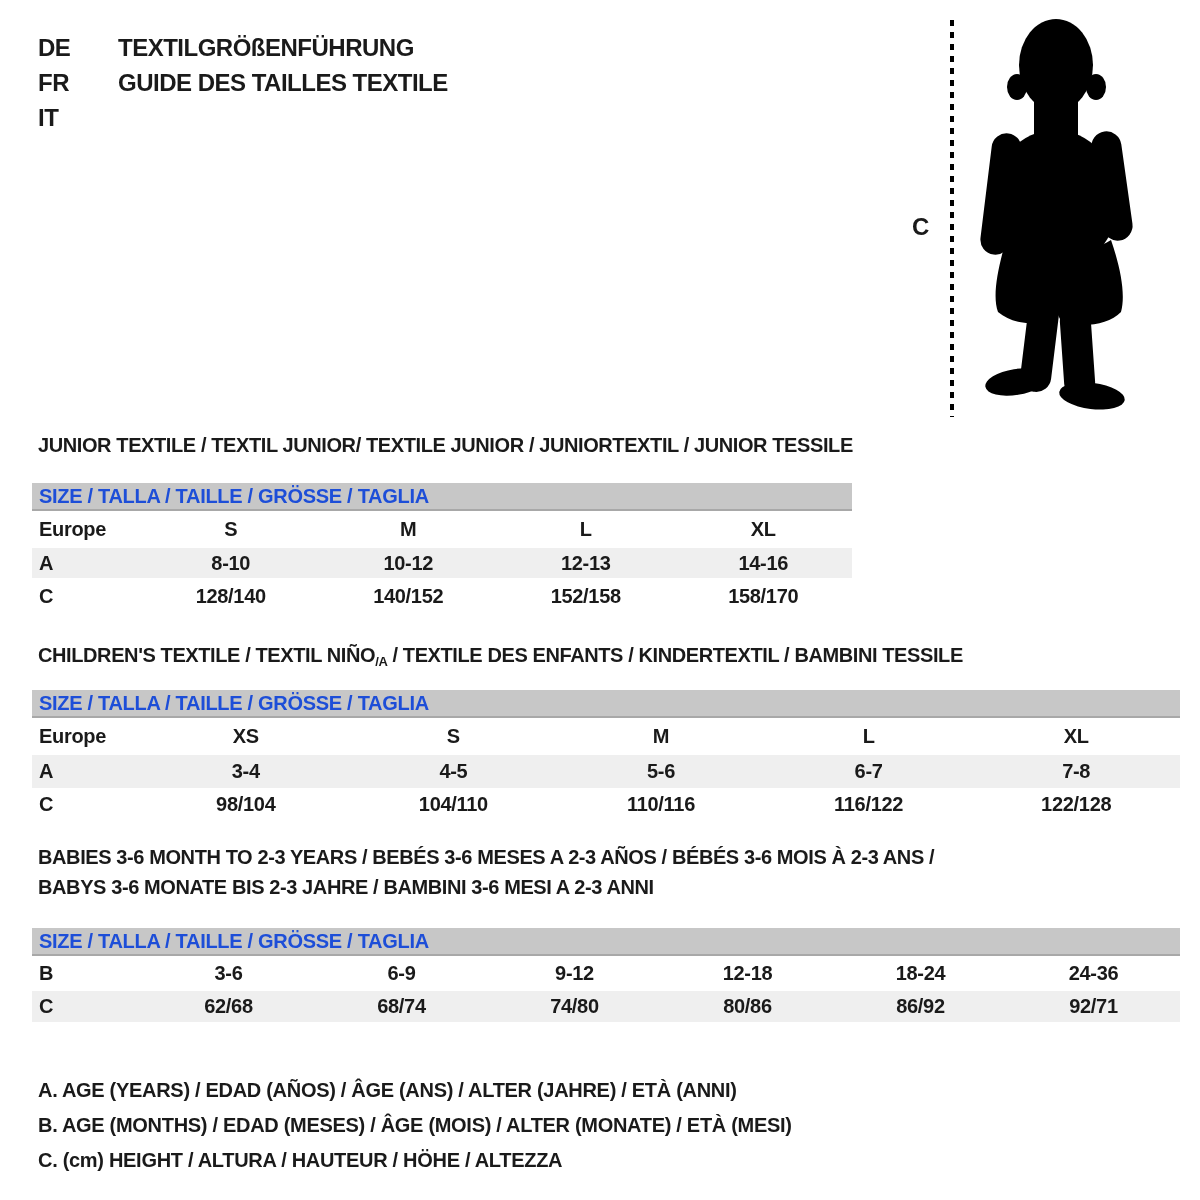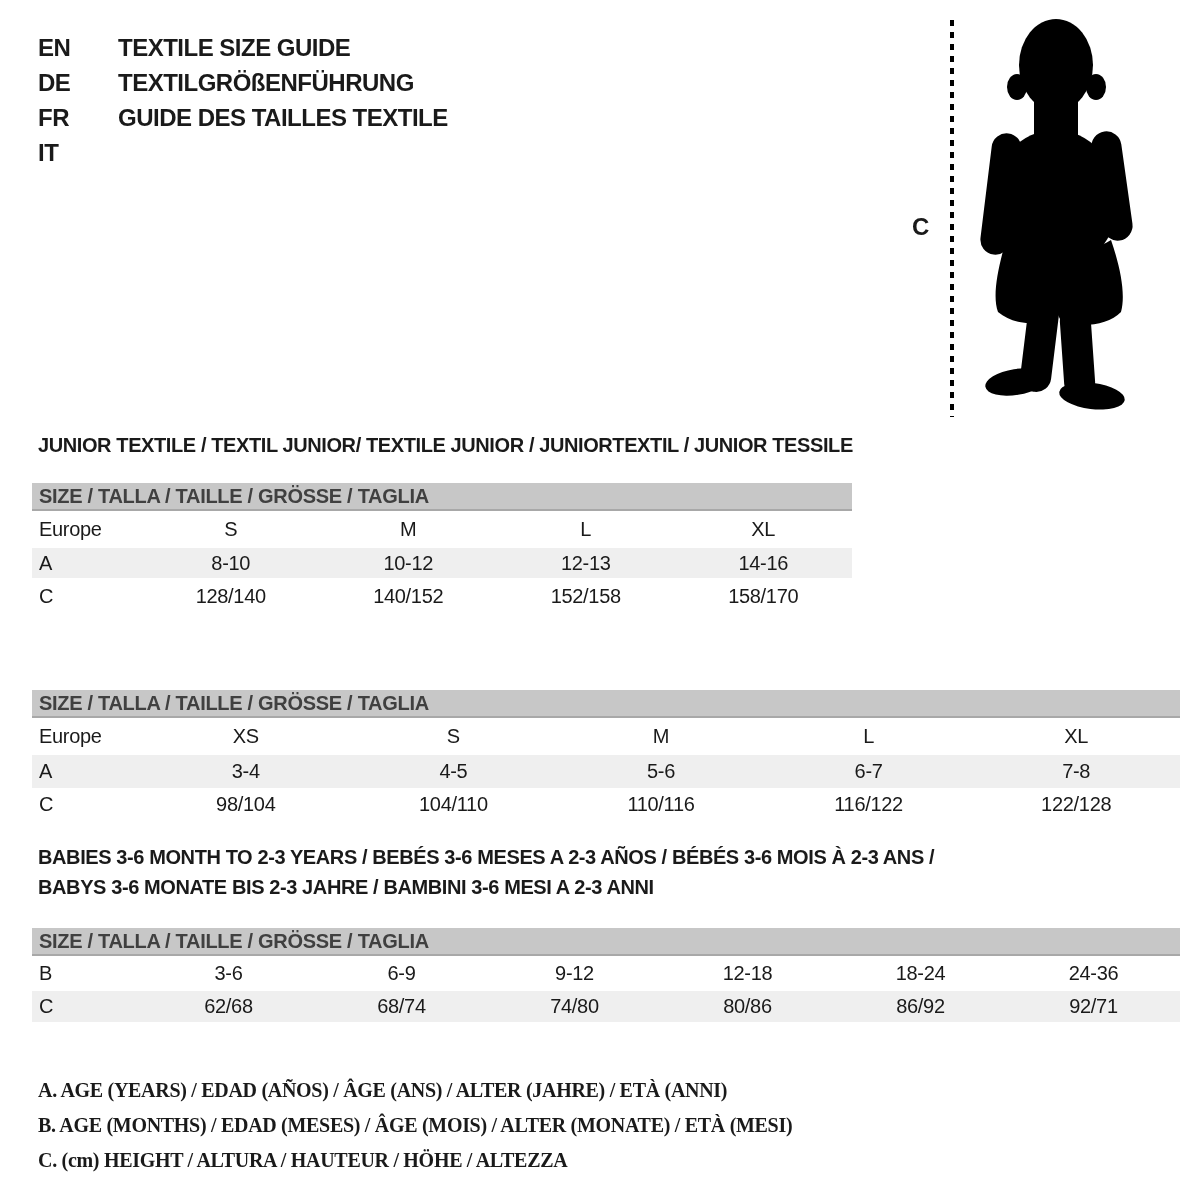--- a/index.html
+++ b/index.html
@@ -27,47 +27,43 @@
   .sec-title { position:absolute; left:38px; font-size:20px; font-weight:bold;
                letter-spacing:-0.4px; white-space:nowrap; }
   .sub-a { font-size:13px; vertical-align:-4px; font-weight:bold; }
 
   
   .size-table { position:absolute; left:32px; }
   .w-junior { width:820px; }
   .w-full   { width:1148px; }
   .size-bar { background:#c7c7c7; border-bottom:2px solid #a8a8a8; height:28px;
               display:flex; align-items:center; padding-left:7px; box-sizing:border-box;
-              font-size:20px; font-weight:bold; color:#404040; letter-spacing:-0.3px; }
-  .trow { display:grid; align-items:center; font-size:20px; font-weight:normal;
+              font-size:20px; font-weight:bold; color:#1d4ed8; letter-spacing:-0.3px; }
+  .trow { display:grid; align-items:center; font-size:20px; font-weight:bold;
           letter-spacing:-0.3px; }
   .cols4 { grid-template-columns:110px repeat(4,1fr); }
   .cols5 { grid-template-columns:110px repeat(5,1fr); }
   .cols6 { grid-template-columns:110px repeat(6,1fr); }
   .rlabel { padding-left:7px; text-align:left; }
   .cell { text-align:center; }
   .shaded { background:#efefef; }
   .h37 { height:37px; } .h36 { height:36px; } .h35 { height:35px; }
   .h33 { height:33px; } .h32 { height:32px; } .h31 { height:31px; } .h30 { height:30px; }
 
   
   .legend { position:absolute; left:38px; top:1073px; font-size:20px;
             font-weight:bold; letter-spacing:-0.3px; }
-  .legend-line { height:35px; display:flex; align-items:center; white-space:nowrap;font-family:Liberation Serif, serif; }
+  .legend-line { height:35px; display:flex; align-items:center; white-space:nowrap; }
 </style>
 </head>
 <body>
 
 <div class="canvas">
 
   <div class="lang-block">
-    <div class="lang-row">
-      <span class="lang-code">EN</span>
-      <span>TEXTILE SIZE GUIDE</span>
-    </div>
     <div class="lang-row">
       <span class="lang-code">DE</span>
       <span>TEXTILGRÖßENFÜHRUNG</span>
     </div>
     <div class="lang-row">
       <span class="lang-code">FR</span>
       <span>GUIDE DES TAILLES TEXTILE</span>
     </div>
     <div class="lang-row">
       <span class="lang-code">IT</span>
@@ -114,20 +110,21 @@
     </div>
     <div class="trow cols4 h36">
       <span class="rlabel">C</span>
       <span class="cell">128/140</span>
       <span class="cell">140/152</span>
       <span class="cell">152/158</span>
       <span class="cell">158/170</span>
     </div>
   </div>
 
+  <div class="sec-title" style="top:644px;"><span>CHILDREN'S TEXTILE / TEXTIL NIÑO</span><span class="sub-a">/A</span><span> / TEXTILE DES ENFANTS / KINDERTEXTIL / BAMBINI TESSILE</span></div>
   <div class="size-table w-full" style="top:690px;">
     <div class="size-bar">SIZE / TALLA / TAILLE / GRÖSSE / TAGLIA</div>
     <div class="trow cols5 h37">
       <span class="rlabel">Europe</span>
       <span class="cell">XS</span>
       <span class="cell">S</span>
       <span class="cell">M</span>
       <span class="cell">L</span>
       <span class="cell">XL</span>
     </div>

